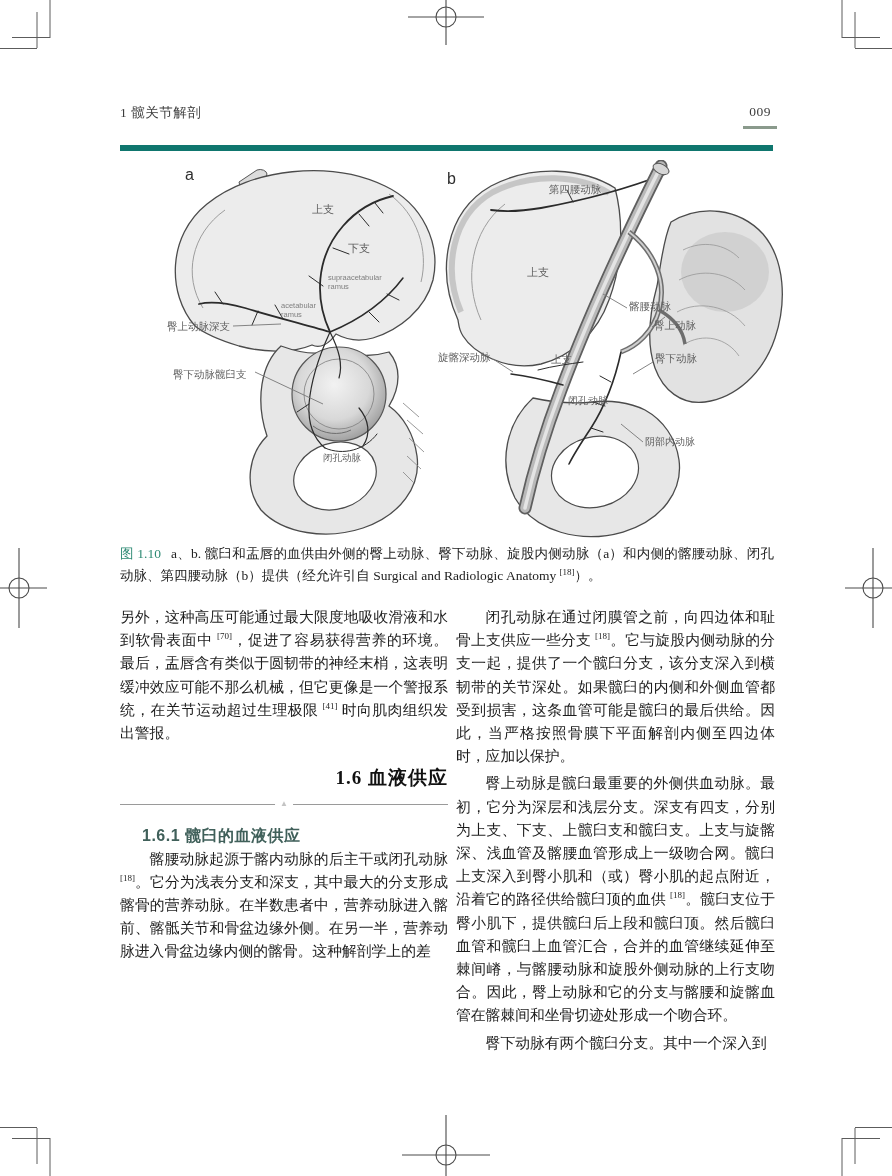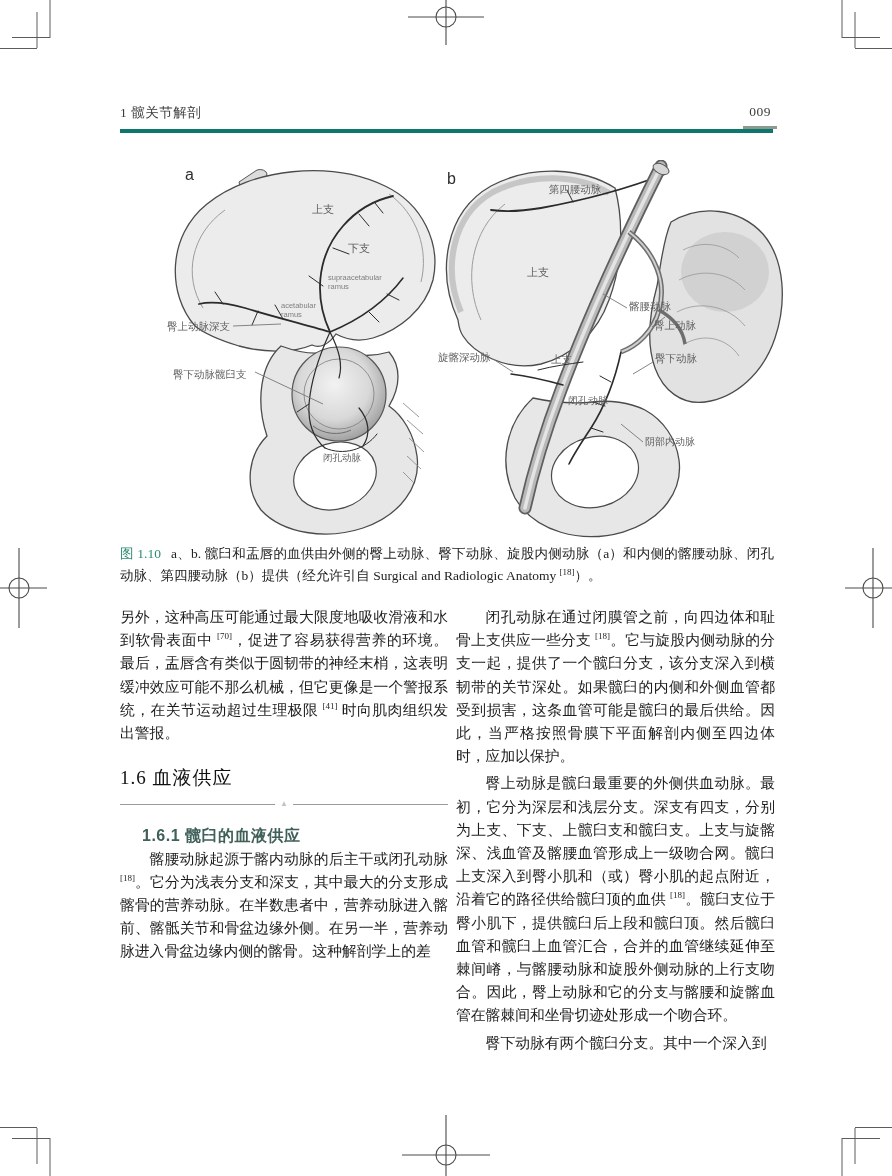--- a/index.html
+++ b/index.html
@@ -8,21 +8,21 @@
     background:#ffffff; overflow:hidden;
     font-family:"Liberation Serif","DejaVu Serif",serif;
     color:#1c1c1c;
   }
   .marks { position:absolute; inset:0; pointer-events:none; }
 
   
   .runhead {
     position:absolute; left:120px; width:653px; top:104px;
     font-size:13.5px; color:#3d3d3d; letter-spacing:.5px;
-    border-bottom:4px solid #0f766e; padding-bottom:7px;
+    border-bottom:6px solid #0f766e; padding-bottom:23px;
   }
   .runhead .chapter { float:left; }
   .runhead .folio { float:right; position:relative; padding:0 2px; }
   .runhead .folio-rule {
     position:absolute; left:-4px; right:-4px; bottom:-9px; height:3px;
     background:#8a9a8c;
   }
 
   
   .fig-panel { position:absolute; }
@@ -46,21 +46,21 @@
 
   
   .col { position:absolute; top:606px; font-size:14.8px; line-height:23.2px; text-align:justify; }
   .col-left  { left:120px; width:328px; }
   .col-right { left:456px; width:319px; }
   .col p { margin:0; }
   .col p.indent { text-indent:2em; }
   .col p + p { margin-top:4px; }
 
   .sec-title {
-    margin:21px 0 0 0; text-align:left; font-weight:normal;
+    margin:21px 0 0 0; text-align:right; font-weight:bold;
     font-size:19px; letter-spacing:1px; color:#111;
   }
   .sec-divider { position:relative; height:1px; background:#9a9a9a; margin:15px 0 0 0; }
   .sec-divider .tri {
     position:absolute; left:50%; top:-6px; transform:translateX(-50%);
     background:#fff; color:#c4c4c4; font-size:8px; line-height:12px; padding:0 5px;
   }
   .subsec-title {
     margin:19px 0 0 22px;
     font-family:"Liberation Sans","DejaVu Sans",sans-serif;

